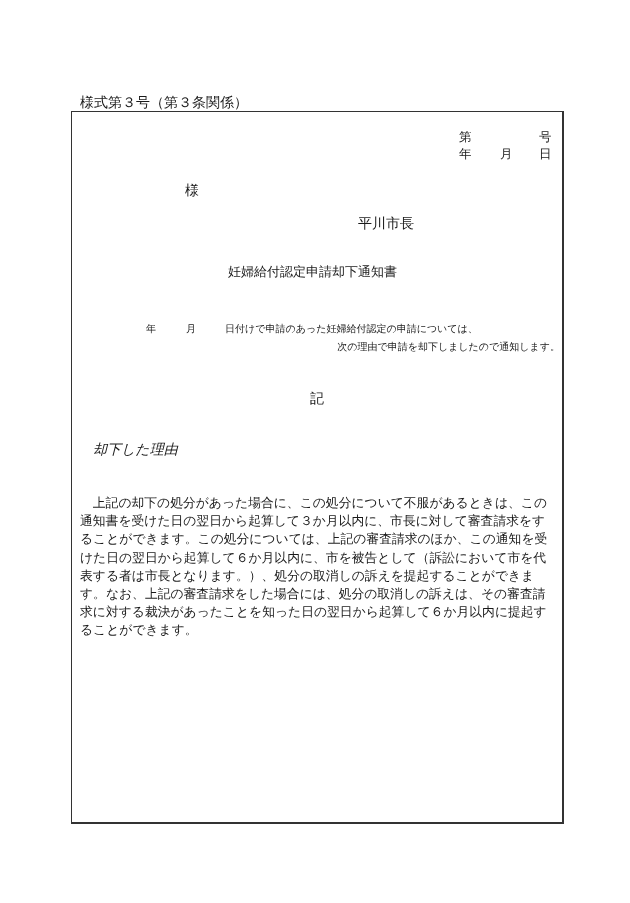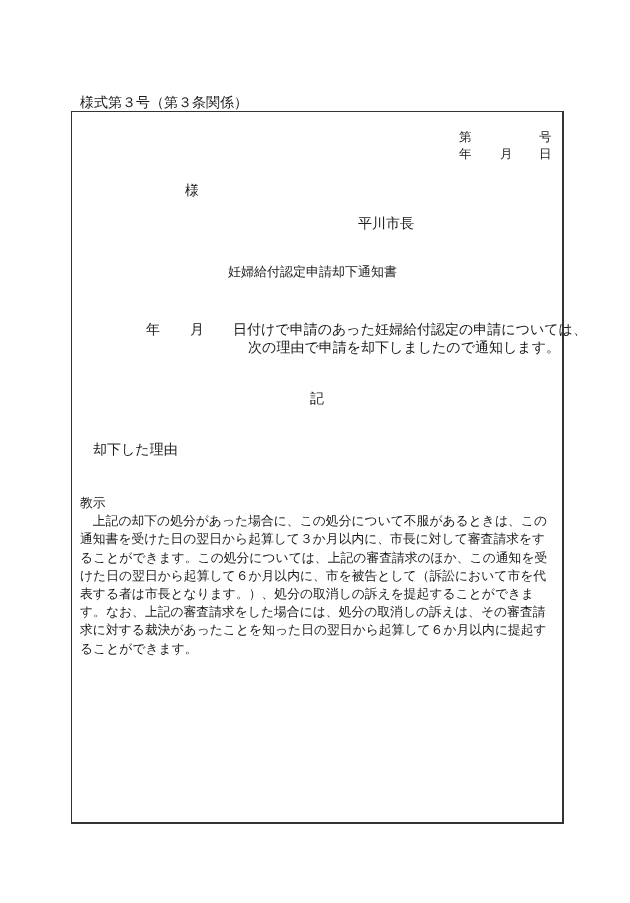--- a/index.html
+++ b/index.html
@@ -3,21 +3,21 @@
 <meta charset="utf-8">
 <style>
   html, body { margin:0; padding:0; background:#ffffff; }
   body { width:630px; height:903px; position:relative; overflow:hidden;
          font-family: "DejaVu Serif", "Liberation Serif", serif; color:#1a1a1a; }
   .abs { position:absolute; white-space:nowrap; font-size:14px; line-height:16px; }
   #form-label { left:80px; top:94px; }
   #frame { position:absolute; left:71px; top:111px; width:490px; height:710px;
            border:1.5px solid #333; border-bottom-width:2px; border-right-width:2px; }
   .num-row { position:absolute; font-size:12.5px; line-height:16px; }
-  #para { position:absolute; left:80px; top:320px; width:480px; font-size:14px; line-height:18px; }
+  #para { position:absolute; left:80px; top:320px; width:480px; font-size:10px; line-height:18px; }
   #kyoji { position:absolute; left:80px; top:494px; width:476px; font-size:12.8px; line-height:18.2px; }
   .p { margin:0; text-indent:1em; word-break:break-all; }
   .p.noindent { text-indent:0; }
   .gap { display:inline-block; }
 </style>
 </head>
 <body>
 
 <div class="abs" id="form-label">様式第３号（第３条関係）</div>
 
@@ -38,18 +38,17 @@
 
 <div id="para">
   <div style="white-space:nowrap;">
     <span class="gap" style="width:66px;"></span><span>年</span><span class="gap" style="width:30px;"></span><span>月</span><span class="gap" style="width:29px;"></span><span>日付けで申請のあった妊婦給付認定の申請については、</span>
   </div>
   <div style="white-space:nowrap;text-align:right;">次の理由で申請を却下しましたので通知します。</div>
 </div>
 
 <span class="abs" style="left:310px;top:390px;">記</span>
 
-<span class="abs" style="left:93px;top:441px;">却下した理由</span>
+<span class="abs" style="left:93px;top:441px;font-style:italic;">却下した理由</span>
 
 <div id="kyoji">
-  <p class="p noindent">教示</p>
   <p class="p">上記の却下の処分があった場合に、この処分について不服があるときは、この通知書を受けた日の翌日から起算して３か月以内に、市長に対して審査請求をすることができます。この処分については、上記の審査請求のほか、この通知を受けた日の翌日から起算して６か月以内に、市を被告として（訴訟において市を代表する者は市長となります。）、処分の取消しの訴えを提起することができます。なお、上記の審査請求をした場合には、処分の取消しの訴えは、その審査請求に対する裁決があったことを知った日の翌日から起算して６か月以内に提起することができます。</p>
 </div>
 
 </body></html>

